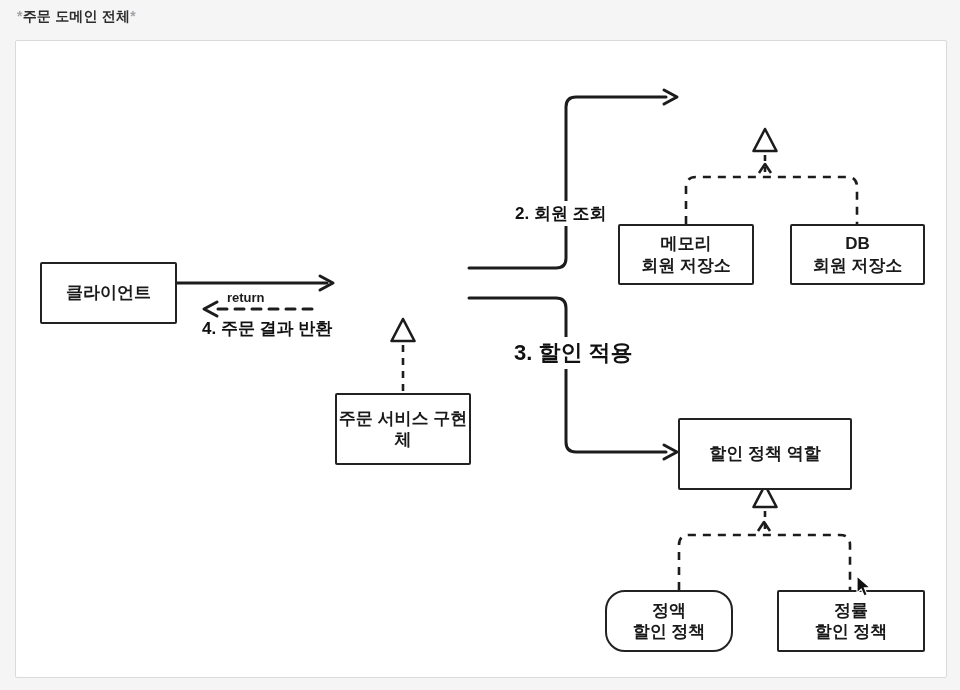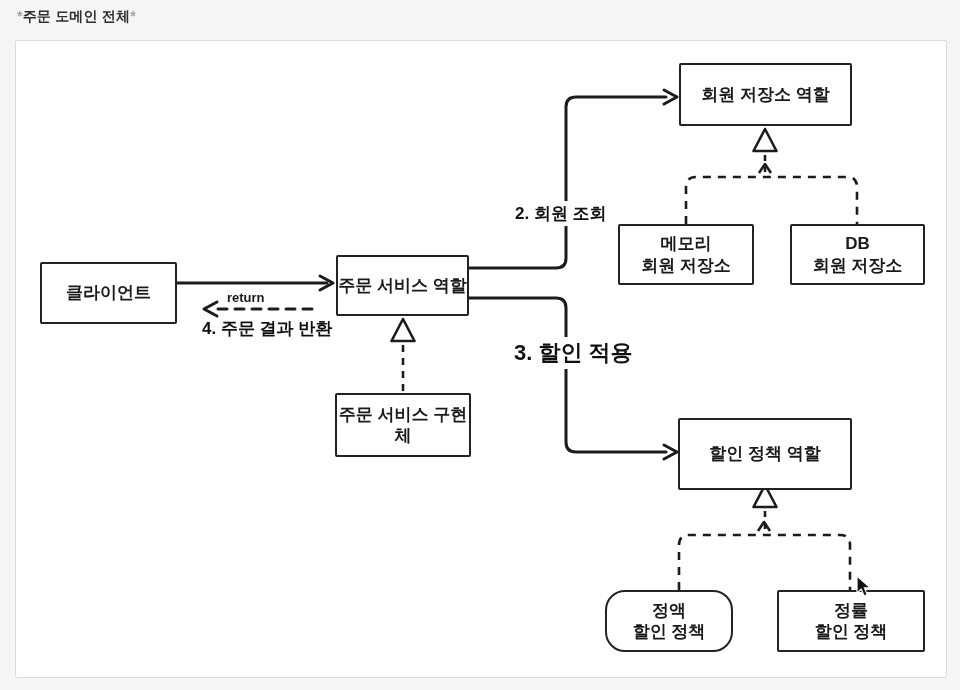--- a/index.html
+++ b/index.html
@@ -39,21 +39,21 @@
     font-size: 17px; font-weight: bold; color: #1a1a1a;
     line-height: 1.25;
     white-space: pre-line;
     z-index: 3;
   }
   .n-client            { left: 40px;  top: 254px; width: 137px; height: 62px; margin-top: 8px; }
   .n-order-service     { left: 336px; top: 255px; width: 133px; height: 61px; }
   .n-member-repo       { left: 679px; top: 63px;  width: 173px; height: 63px; }
   .n-memory-repo       { left: 618px; top: 224px; width: 136px; height: 61px; }
   .n-db-repo           { left: 790px; top: 224px; width: 135px; height: 61px; }
-  .n-order-impl        { left: 335px; top: 393px; width: 136px; height: 64px; }
+  .n-order-impl        { left: 335px; top: 393px; width: 136px; height: 72px; }
   .n-discount-policy   { left: 678px; top: 418px; width: 174px; height: 72px; }
   .n-fixed-discount    { left: 605px; top: 590px; width: 128px; height: 62px; border-radius: 20px; }
   .n-rate-discount     { left: 777px; top: 590px; width: 148px; height: 62px; }
 
   .edge-label {
     position: absolute; z-index: 4;
     font-weight: bold; color: #111;
     background: #ffffff;
   }
   .lbl-create { left: 204px; top: 185px; font-size: 17px; line-height: 1.0; background: transparent; }
@@ -103,22 +103,20 @@
       <path d="M686,224 L686,187 Q686,177 696,177 L847,177 Q857,177 857,187 L857,224" stroke-dasharray="8 7"></path>
 
       <polygon points="765,485 776.5,507 753.5,507" fill="#ffffff"></polygon>
       <path d="M765,511 L765,529" stroke-dasharray="6 6"></path>
       <path d="M758,531 L764,522 L770,531"></path>
       <path d="M679,590 L679,545 Q679,535 689,535 L840,535 Q850,535 850,545 L850,590" stroke-dasharray="8 7"></path>
     </g>
   </svg>
 
   <div class="node n-client">클라이언트</div>
-  <div class="node n-order-service">주문 서비스 역할</div>
-  <div class="node n-member-repo">회원 저장소 역할</div>
   <div class="node n-memory-repo">메모리
 회원 저장소</div>
   <div class="node n-db-repo">DB
 회원 저장소</div>
   <div class="node n-order-impl">주문 서비스 구현체</div>
   <div class="node n-discount-policy">할인 정책 역할</div>
   <div class="node n-fixed-discount">정액
 할인 정책</div>
   <div class="node n-rate-discount">정률
 할인 정책</div>

